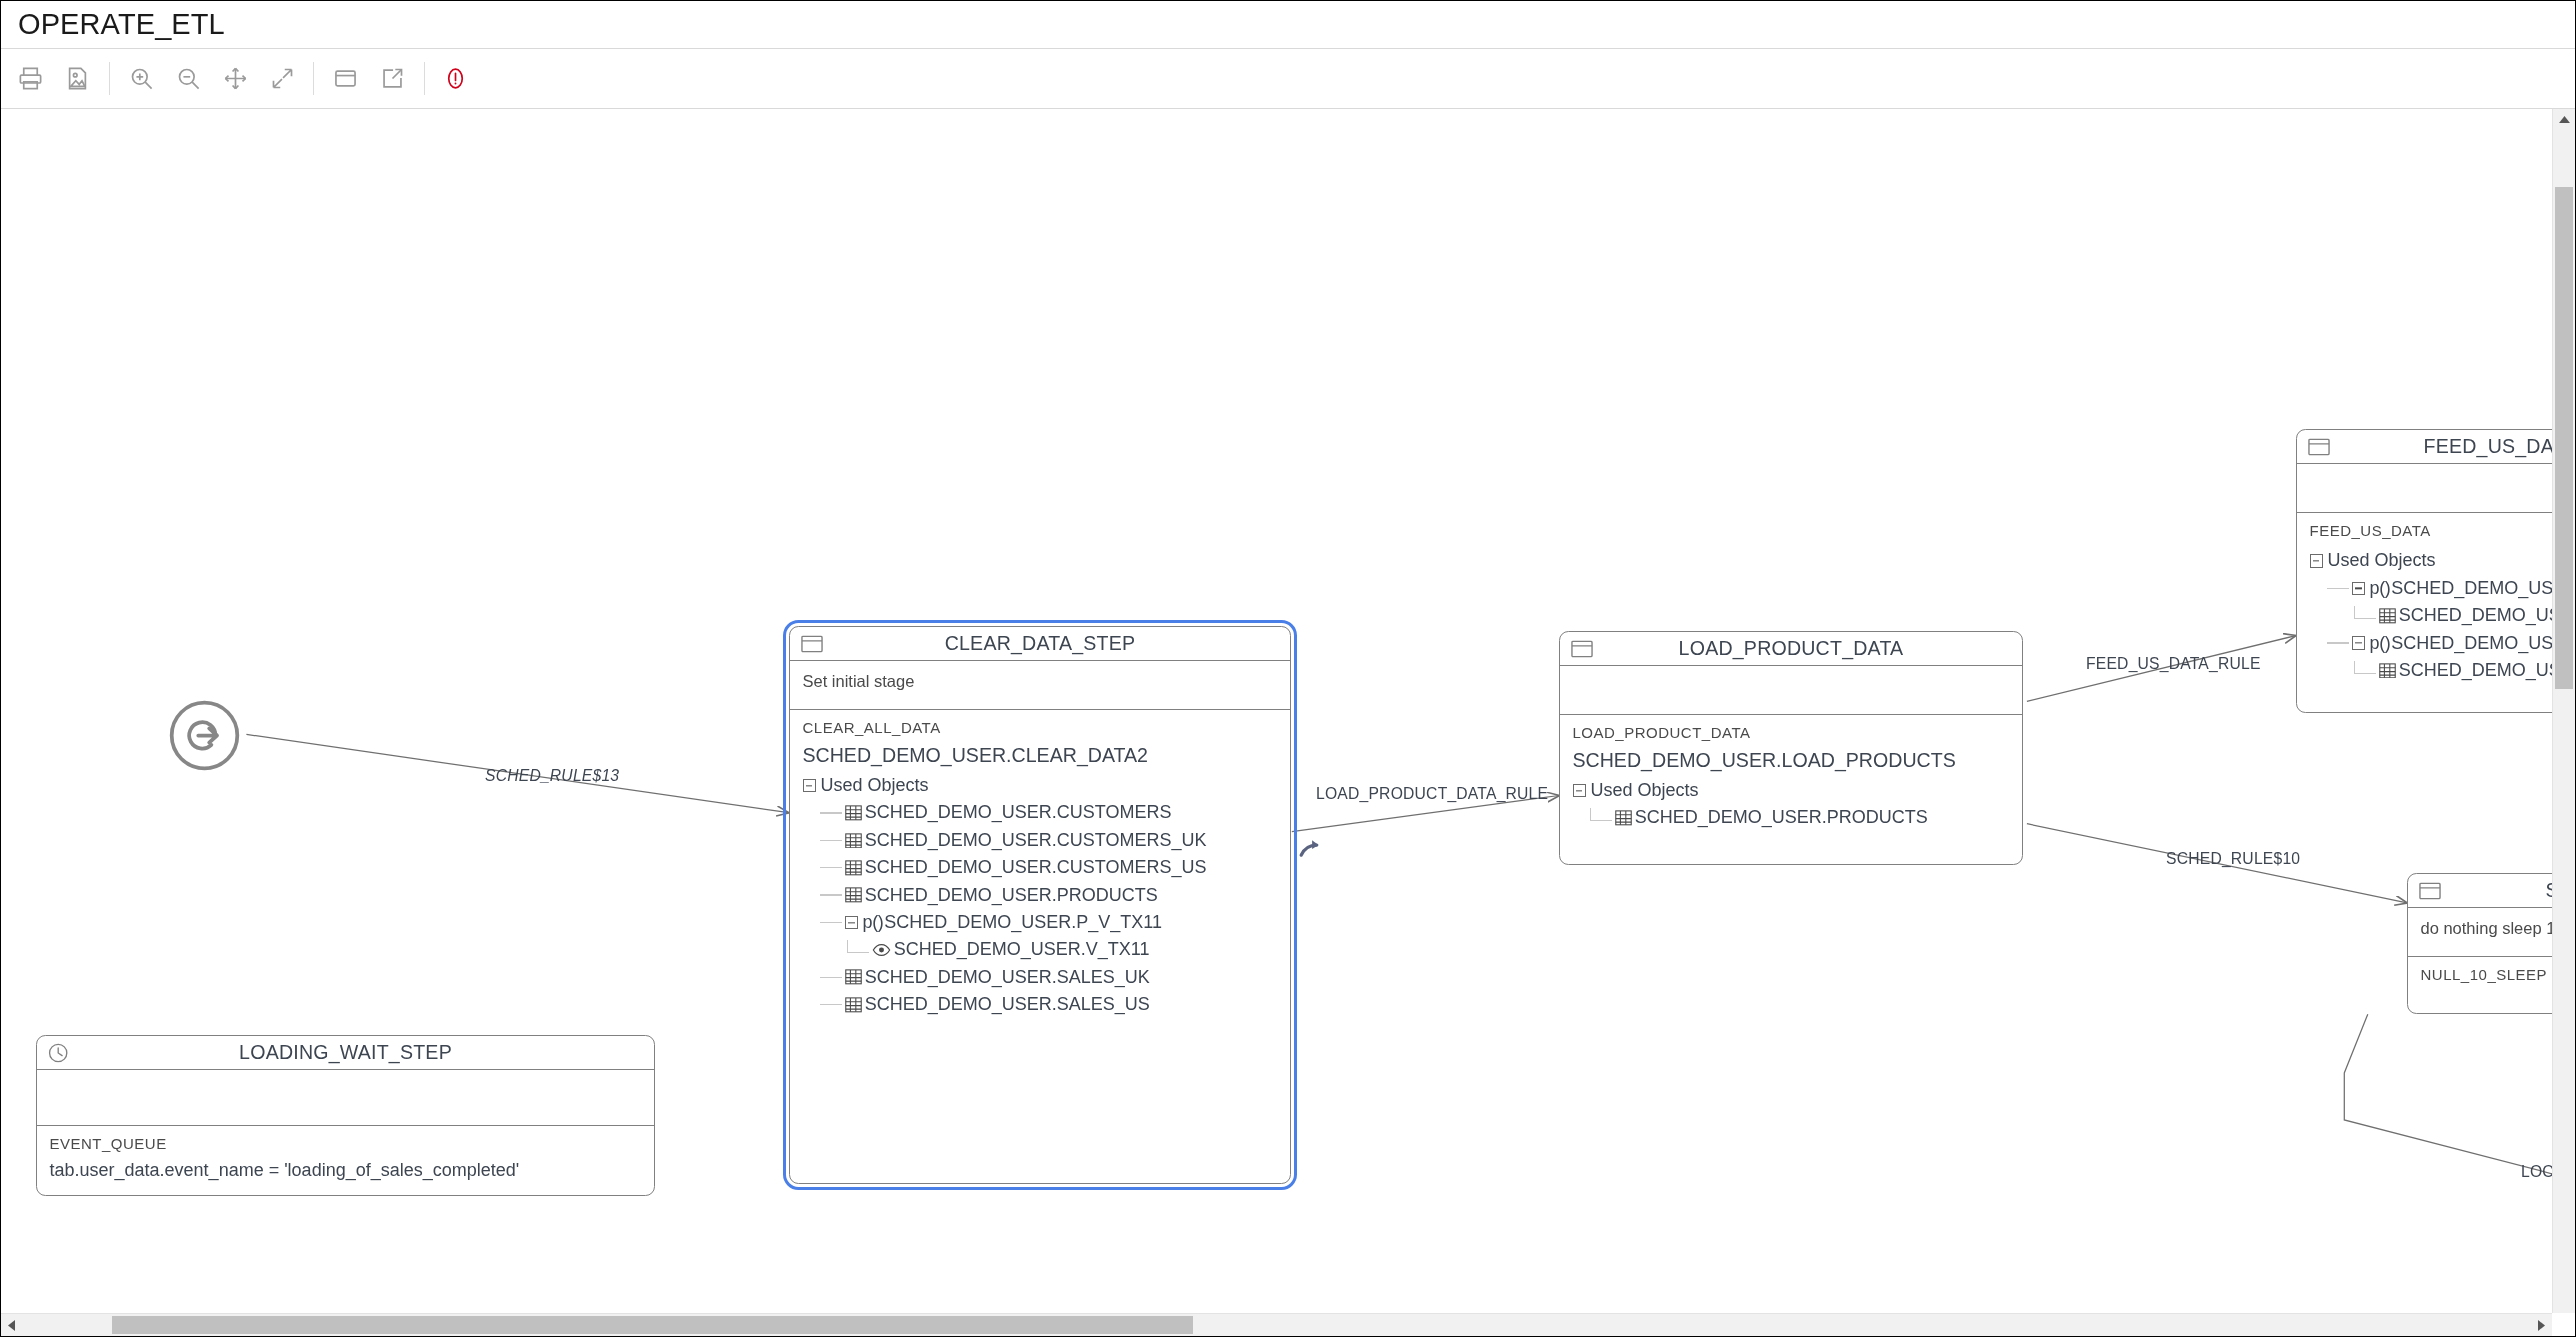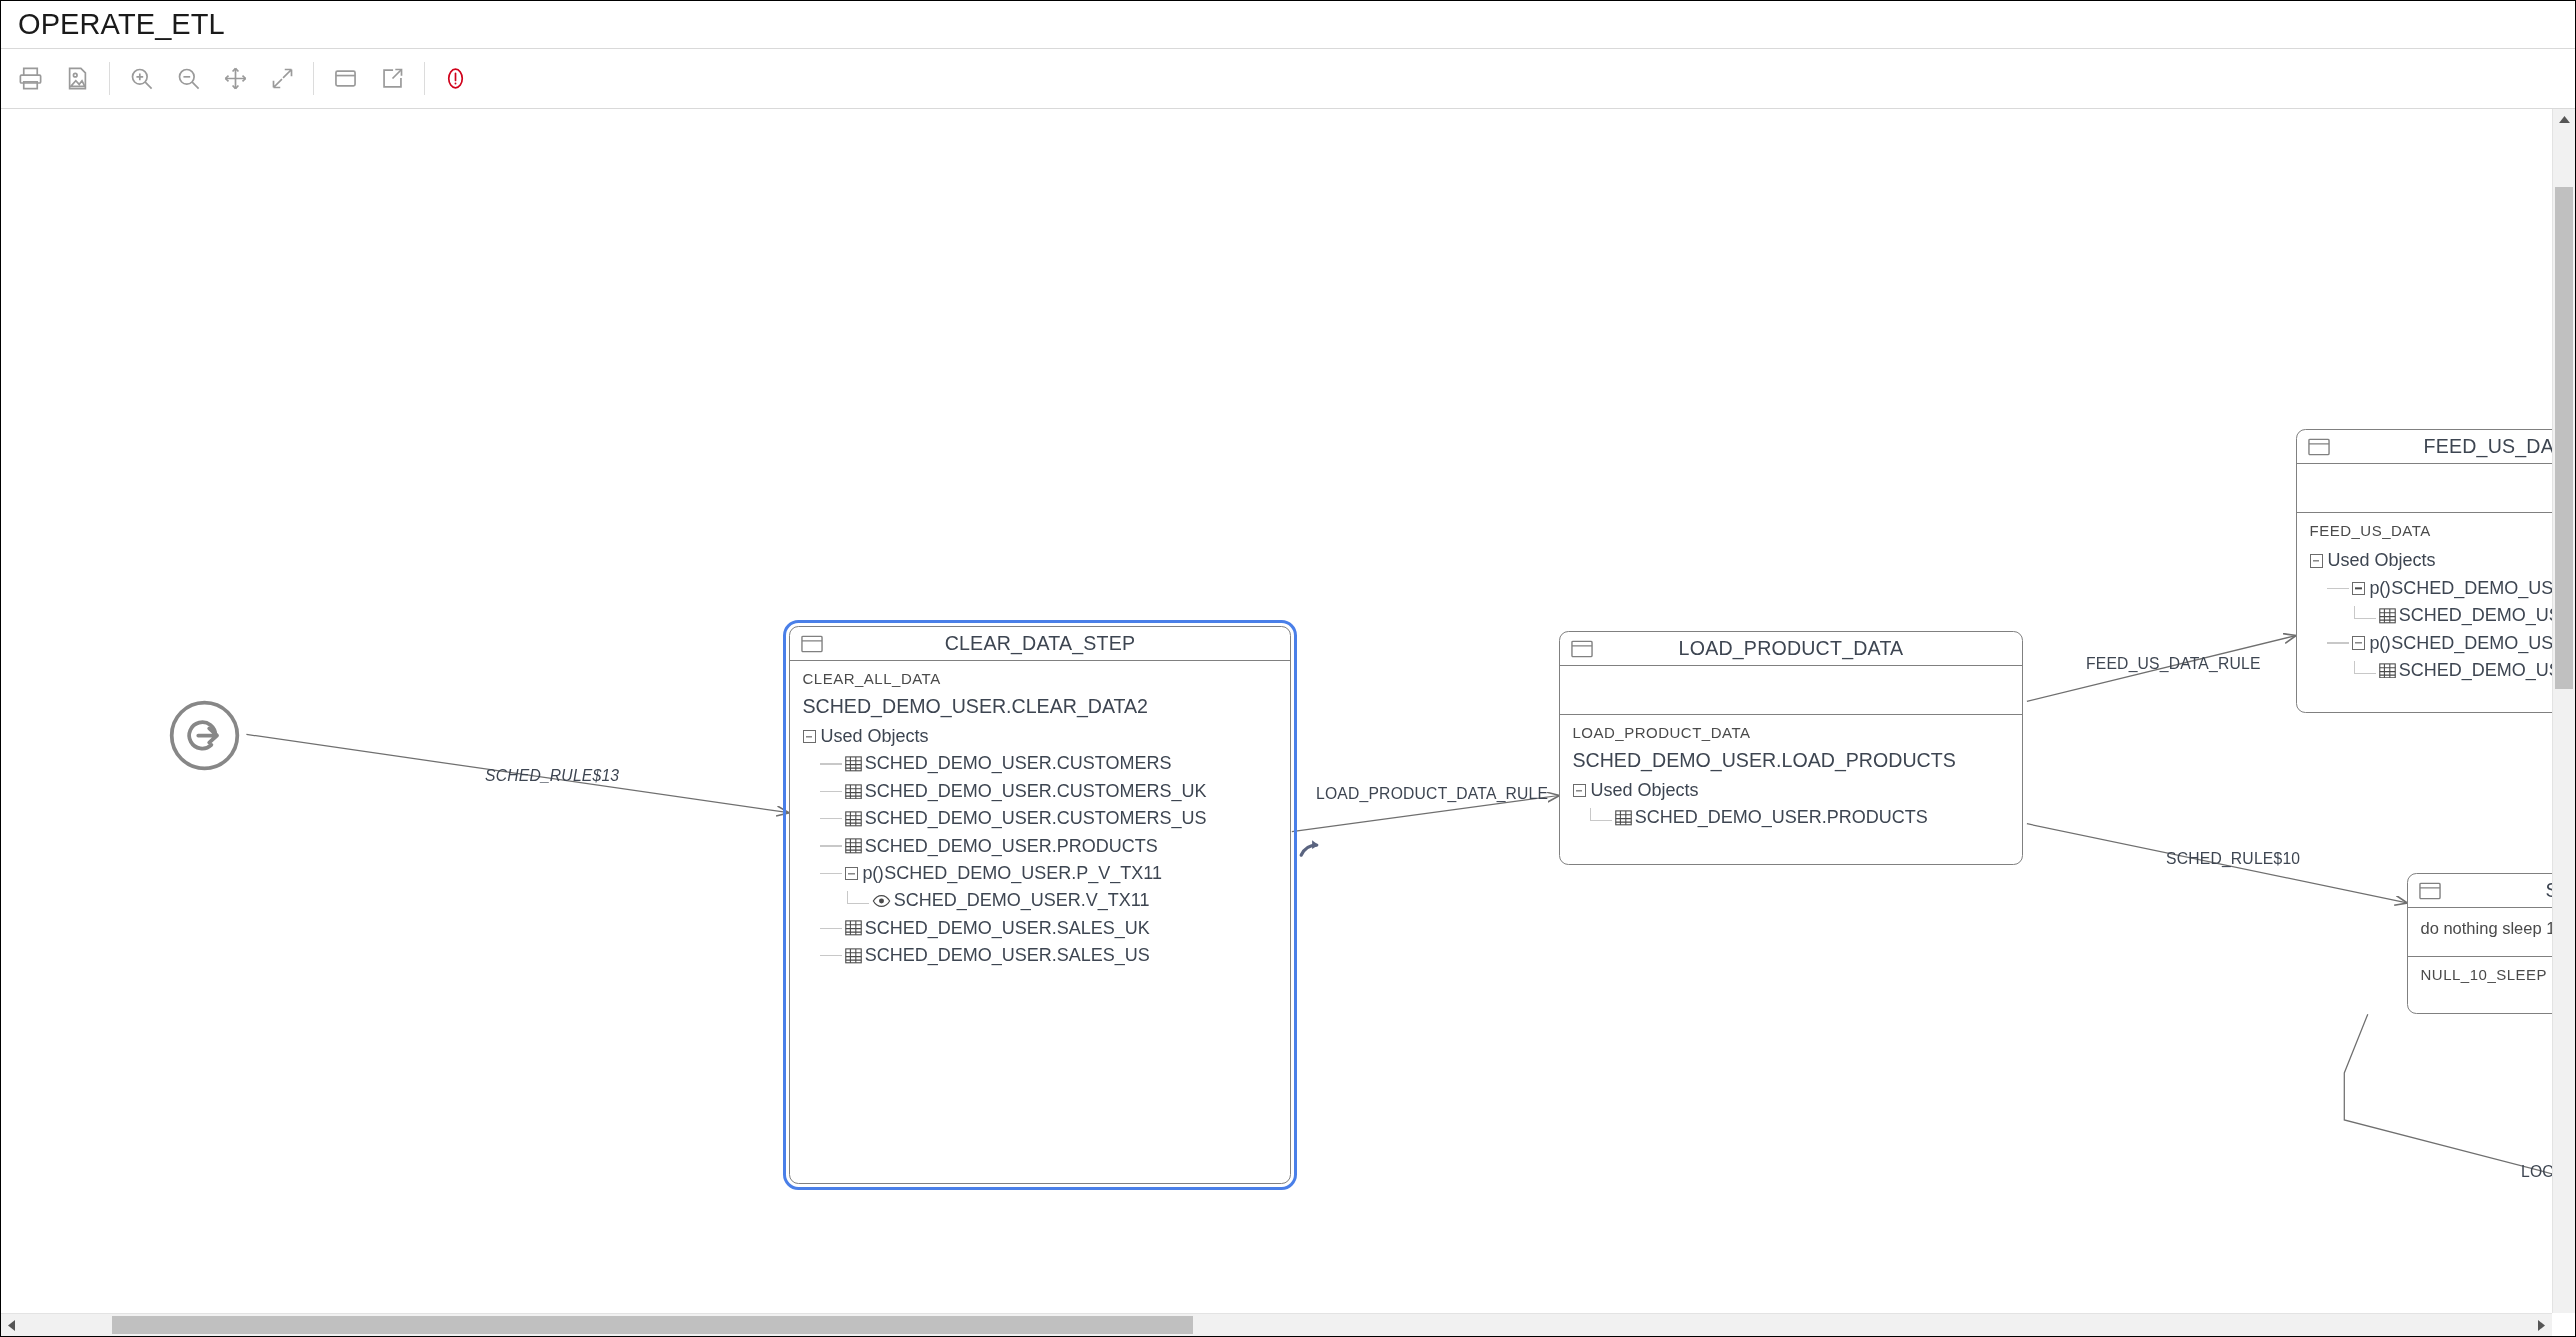--- a/index.html
+++ b/index.html
@@ -396,20 +396,21 @@
         <div class="node selected" style="left:788px; top:517px; width:502px; height:558px;">
           <div class="node-header">
             <span class="hdr-icon">
               <svg width="22" height="17" viewBox="0 0 28 22" fill="none" stroke="#808080" stroke-width="1.8">
                 <rect x="1" y="1" width="26" height="20" rx="1.5"></rect>
                 <path d="M1 7h26"></path>
               </svg>
             </span>
             <span class="node-title">CLEAR_DATA_STEP</span>
           </div>
+          <div class="node-desc">Set initial stage</div>
           <div class="node-body">
             <div class="body-caption">CLEAR_ALL_DATA</div>
             <div class="body-main">SCHED_DEMO_USER.CLEAR_DATA2</div>
             <div class="tree">
               <div class="tree-row lvl1">
                 <span class="tw-box"></span>
                 <span class="tree-label">Used Objects</span>
               </div>
 
               <div class="tree-row lvl2">
@@ -595,20 +596,36 @@
               </svg>
             </span>
             <span class="node-title">STEP</span>
           </div>
           <div class="node-desc">do nothing sleep 10 sec</div>
           <div class="node-body">
             <div class="body-caption">NULL_10_SLEEP</div>
           </div>
         </div>
 
+        <div class="node" style="left:35px; top:926px; width:619px; height:161px;">
+          <div class="node-header">
+            <span class="hdr-icon">
+              <svg width="20.4" height="20.4" viewBox="0 0 26 26" fill="none" stroke="#808080" stroke-width="1.7">
+                <circle cx="13" cy="13" r="11"></circle>
+                <path d="M13 6.5V13l5 3.4" stroke-linecap="round"></path>
+              </svg>
+            </span>
+            <span class="node-title">LOADING_WAIT_STEP</span>
+          </div>
+          <div class="node-desc" style="min-height:56px;"></div>
+          <div class="node-body">
+            <div class="body-caption">EVENT_QUEUE</div>
+            <div class="body-main" style="font-size:18px;">tab.user_data.event_name = 'loading_of_sales_completed'</div>
+          </div>
+        </div>
 
         <div class="edge-label" style="left:484px; top:658px;font-style:italic;">SCHED_RULE$13</div>
 
         <div class="edge-label" style="left:1315px; top:676px;">LOAD_PRODUCT_DATA_RULE</div>
 
         <div class="edge-label" style="left:2085px; top:546px;text-align:center;">FEED_US_DATA_RULE</div>
 
         <div class="edge-label" style="left:2165px; top:741px;">SCHED_RULE$10</div>
 
         <div class="edge-label" style="left:2520px; top:1054px;">LOOP</div>

